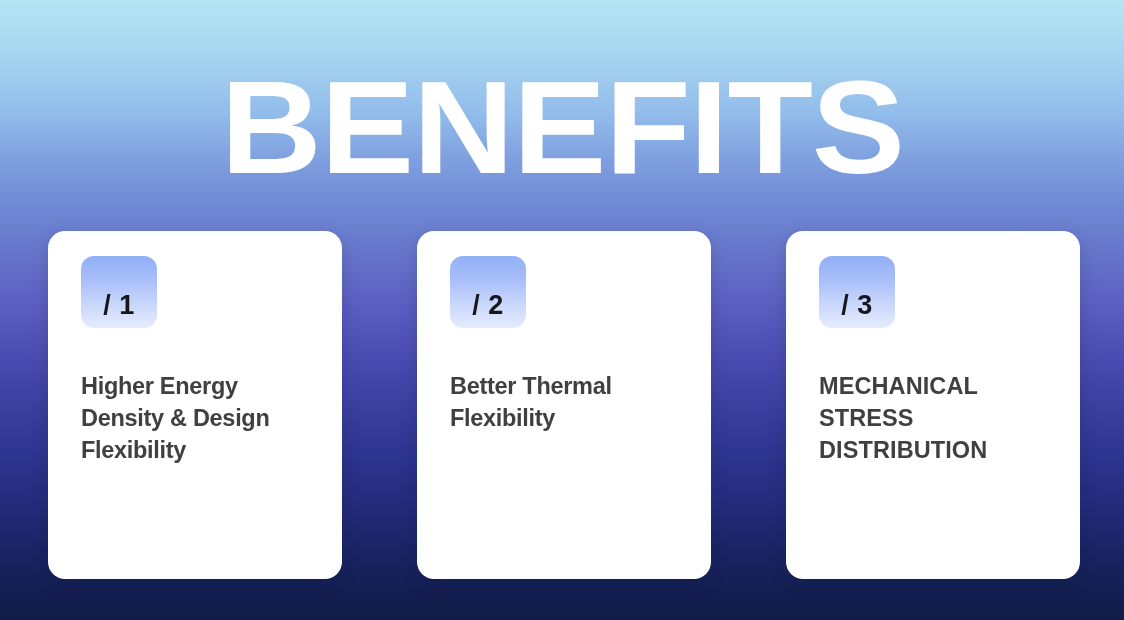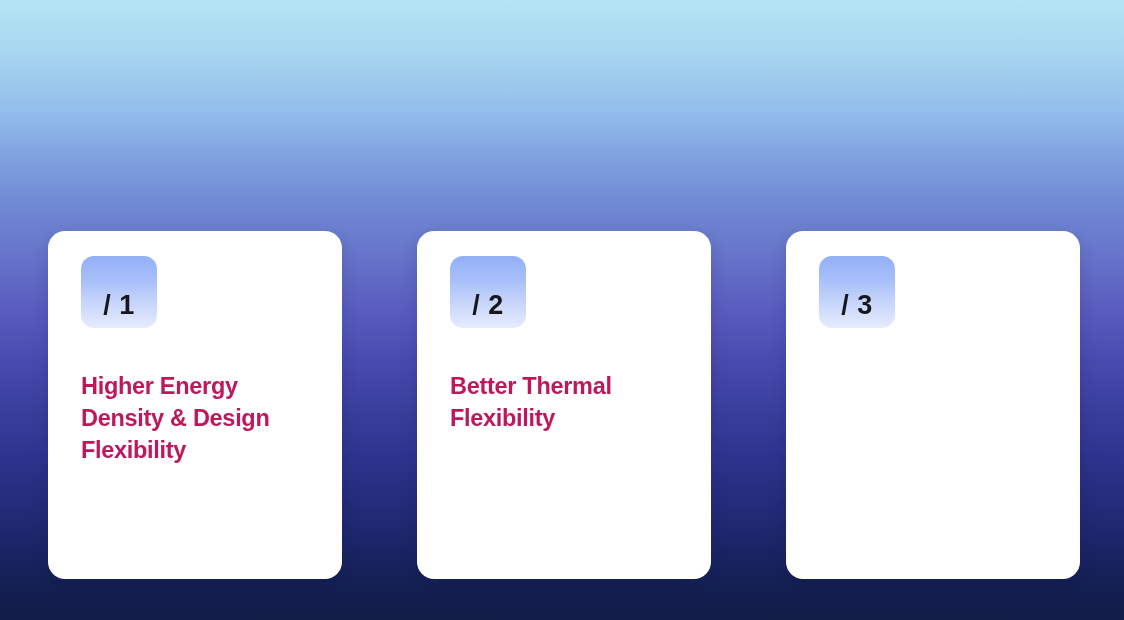--- a/index.html
+++ b/index.html
@@ -106,32 +106,35 @@
 
   .card-title {
     margin: 0;
     padding-top: 42px;
     padding-right: 20px;
     font-family: "Liberation Sans", sans-serif;
     font-weight: bold;
     font-size: 23.5px;
     line-height: 32px;
     letter-spacing: -0.3px;
-    color: #be185d;
+    color: #404040;
     white-space: pre-line;
   }
   .card-title.caps {
     letter-spacing: 0.1px;
   }
 </style>
 </head>
 <body>
 
 <div class="slide">
 
+  <div class="title-wrap">
+    <h1 class="title">BENEFITS</h1>
+  </div>
 
   <div class="cards">
 
     <div class="card">
       <div class="badge">
         <span class="badge-label">/ 1</span>
       </div>
       <p class="card-title">Higher Energy
 Density &amp; Design
 Flexibility</p>
@@ -142,16 +145,19 @@
         <span class="badge-label">/ 2</span>
       </div>
       <p class="card-title">Better Thermal
 Flexibility</p>
     </div>
 
     <div class="card">
       <div class="badge">
         <span class="badge-label">/ 3</span>
       </div>
+      <p class="card-title caps">MECHANICAL
+STRESS
+DISTRIBUTION</p>
     </div>
 
   </div>
 </div>
 
 </body></html>

